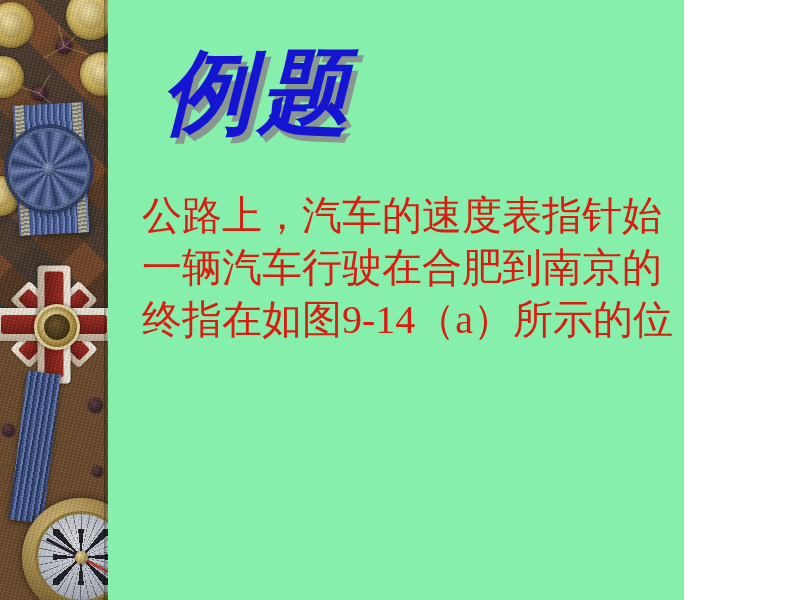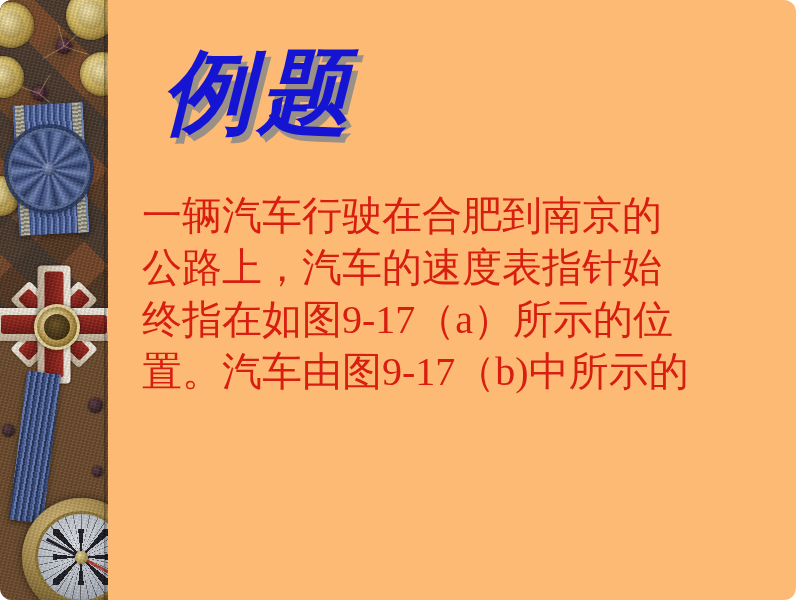--- a/index.html
+++ b/index.html
@@ -8,25 +8,24 @@
   }
   body {
     width: 800px;
     height: 600px;
     overflow: hidden;
     font-family: "Liberation Serif", "DejaVu Serif", serif;
   }
 
   #slide {
     position: relative;
-    width: 796px;
+    width: 684px;
     height: 600px;
-    background: #fdba74;
+    background: #86efac;
     overflow: hidden;
-    border-radius: 12px;
   }
 
   
   #photo-strip {
     position: absolute;
     left: 0;
     top: 0;
     width: 108px;
     height: 600px;
     overflow: hidden;
@@ -382,19 +381,18 @@
       </span>
     </div>
 
     <div class="grain"></div>
     <div class="strip-seam"></div>
   </div>
 
   <div id="title">例题</div>
 
   <div id="body-text">
+    <div class="body-line">公路上，汽车的速度表指针始</div>
     <div class="body-line">一辆汽车行驶在合肥到南京的</div>
-    <div class="body-line">公路上，汽车的速度表指针始</div>
-    <div class="body-line">终指在如图9-17（a）所示的位</div>
-    <div class="body-line">置。汽车由图9-17（b)中所示的</div>
+    <div class="body-line">终指在如图9-14（a）所示的位</div>
   </div>
 
 </div>
 
 </body></html>

